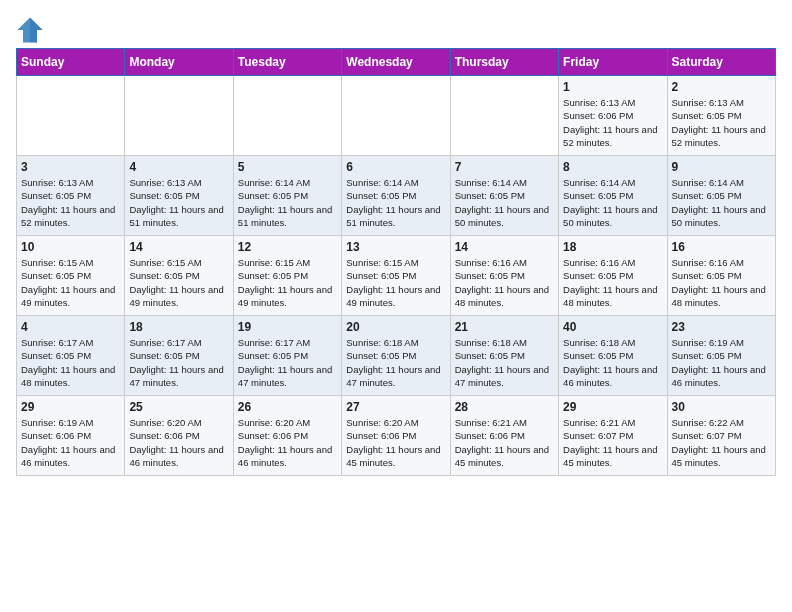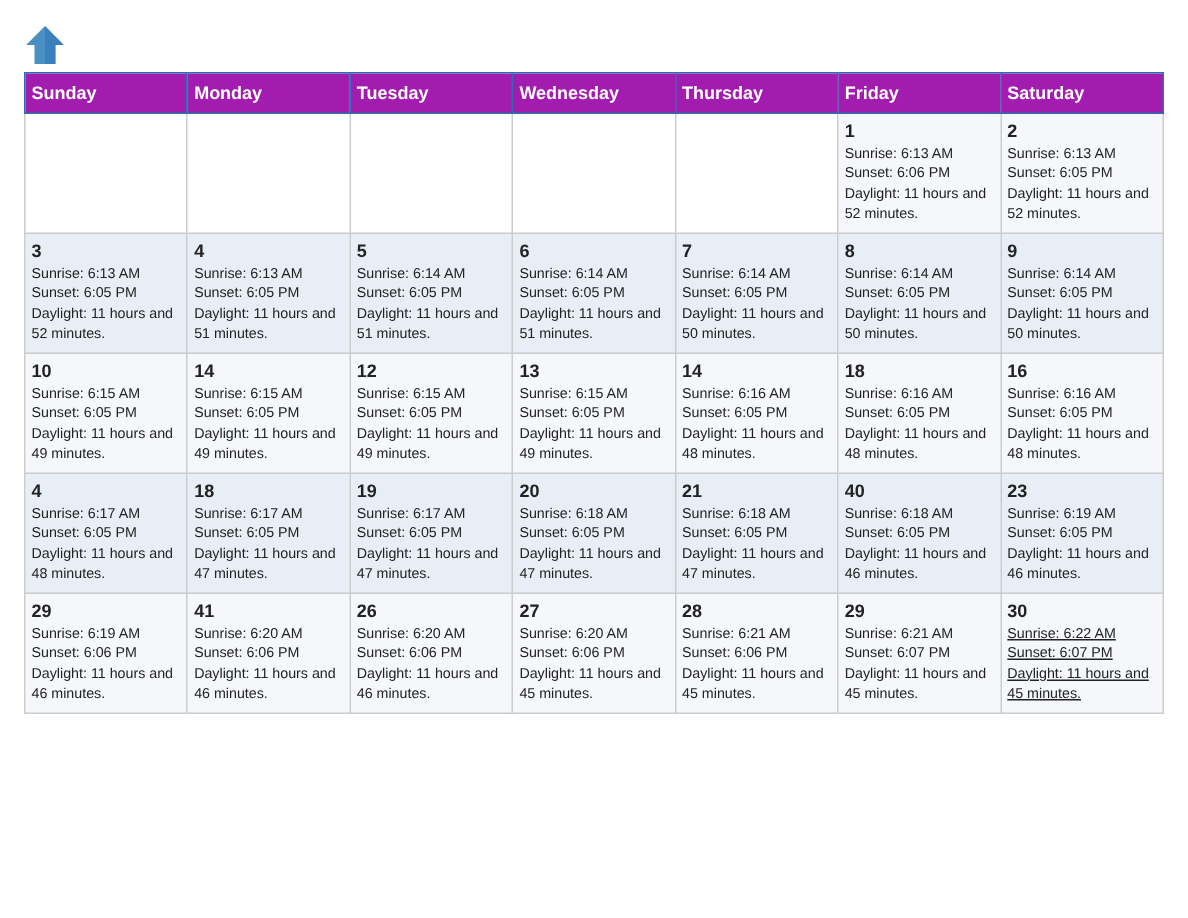--- a/index.html
+++ b/index.html
@@ -274,21 +274,21 @@
         </td>
       </tr>
       <tr>
         <td>
           <div class="day-number">29</div>
           <div class="day-info" style="white-space: pre-line;">Sunrise: 6:19 AM
 Sunset: 6:06 PM
 Daylight: 11 hours and 46 minutes.</div>
         </td>
         <td>
-          <div class="day-number">41</div>
+          <div class="day-number">25</div>
           <div class="day-info" style="white-space: pre-line;">Sunrise: 6:20 AM
 Sunset: 6:06 PM
 Daylight: 11 hours and 46 minutes.</div>
         </td>
         <td>
           <div class="day-number">26</div>
           <div class="day-info" style="white-space: pre-line;">Sunrise: 6:20 AM
 Sunset: 6:06 PM
 Daylight: 11 hours and 46 minutes.</div>
         </td>
@@ -305,19 +305,19 @@
 Daylight: 11 hours and 45 minutes.</div>
         </td>
         <td>
           <div class="day-number">29</div>
           <div class="day-info" style="white-space: pre-line;">Sunrise: 6:21 AM
 Sunset: 6:07 PM
 Daylight: 11 hours and 45 minutes.</div>
         </td>
         <td>
           <div class="day-number">30</div>
-          <div class="day-info" style="white-space: pre-line; text-decoration: underline;">Sunrise: 6:22 AM
+          <div class="day-info" style="white-space: pre-line;">Sunrise: 6:22 AM
 Sunset: 6:07 PM
 Daylight: 11 hours and 45 minutes.</div>
         </td>
       </tr>
     </tbody>
 </table>
 
 </body></html>

